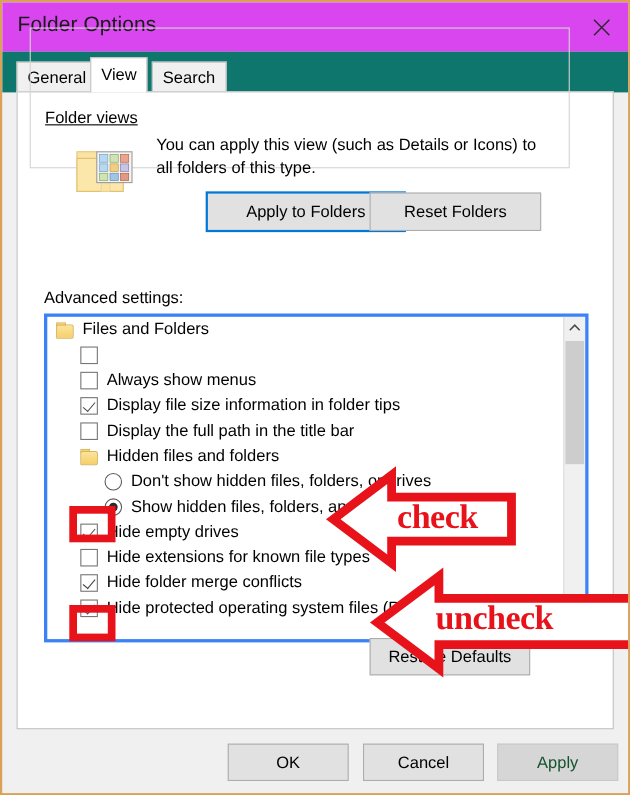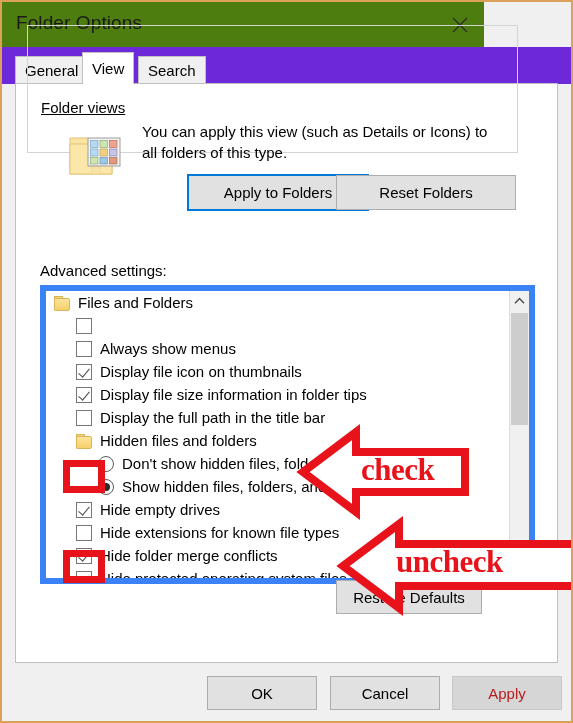--- a/index.html
+++ b/index.html
@@ -19,23 +19,23 @@
     box-sizing: border-box;
     border: 2px solid #d9a258;
     background: #f0f0f0;
     overflow: hidden;
   }
 
   
   .titlebar {
     position: absolute;
     left: 0; top: 0;
-    width: 482px;
+    width: 569px;
     height: 45px;
-    background: #4d7c0f;
+    background: #d946ef;
     box-sizing: border-box;
   }
   .title-text {
     position: absolute;
     left: 14px; top: 10px;
     font-size: 19px;
     color: #1a1a1a;
     letter-spacing: .1px;
     white-space: nowrap;
   }
@@ -49,21 +49,21 @@
     cursor: pointer;
   }
   .close-btn svg { display:block; }
 
   
   .tabstrip {
     position: absolute;
     left: 0; top: 45px;
     width: 569px;
     height: 37px;
-    background: #6d28d9;
+    background: #0f766e;
   }
   .tab {
     position: absolute;
     top: 9px;
     height: 28px;
     box-sizing: border-box;
     border: 1px solid #bfbfbf;
     border-bottom: none;
     background: #f0f0f0;
     font-size: 15px;
@@ -142,51 +142,51 @@
     align-items: center;
     justify-content: center;
     cursor: pointer;
     font-family: "Liberation Sans", sans-serif;
   }
   .btn.focused {
     border: 2px solid #0078d7;
     margin-left: 48px;
   }
   .btn.disabled {
-    color: #b91c1c;
+    color: #14532d;
     background: #d6d6d6;
     border-color: #c8c8c8;
     cursor: default;
   }
 
   .btn-apply-folders {
     position: absolute;
     left: 137px; top: 172px;
     width: 182px; height: 37px;
   }
   .btn-reset-folders {
     position: absolute;
     left: 334px; top: 173px;
-    width: 180px; height: 35px;
+    width: 156px; height: 35px;
   }
 
   
   .adv-label {
     position: absolute;
     left: 38px; top: 260px;
     font-size: 15px;
     color: #000;
   }
   .listbox {
     position: absolute;
     left: 38px; top: 283px;
     width: 495px;
     height: 299px;
     box-sizing: border-box;
-    border: 6px solid #3b82f6;
+    border: 3px solid #3b82f6;
     background: #ffffff;
     overflow: hidden;
   }
   .list-inner {
     position: absolute;
     left: 0; top: 0;
     width: 474px;
     height: 299px;
     overflow: hidden;
   }
@@ -415,24 +415,20 @@
             <span class="fb"></span>
           </span>
           <span>Files and Folders</span>
         </div>
         <div class="row item">
           <span class="cb"></span>
         </div>
         <div class="row item">
           <span class="cb"></span>
           <span>Always show menus</span>
-        </div>
-        <div class="row item">
-          <span class="cb checked"></span>
-          <span>Display file icon on thumbnails</span>
         </div>
         <div class="row item">
           <span class="cb checked"></span>
           <span>Display file size information in folder tips</span>
         </div>
         <div class="row item">
           <span class="cb"></span>
           <span>Display the full path in the title bar</span>
         </div>
         <div class="row group" style="padding-left: 30px;">

